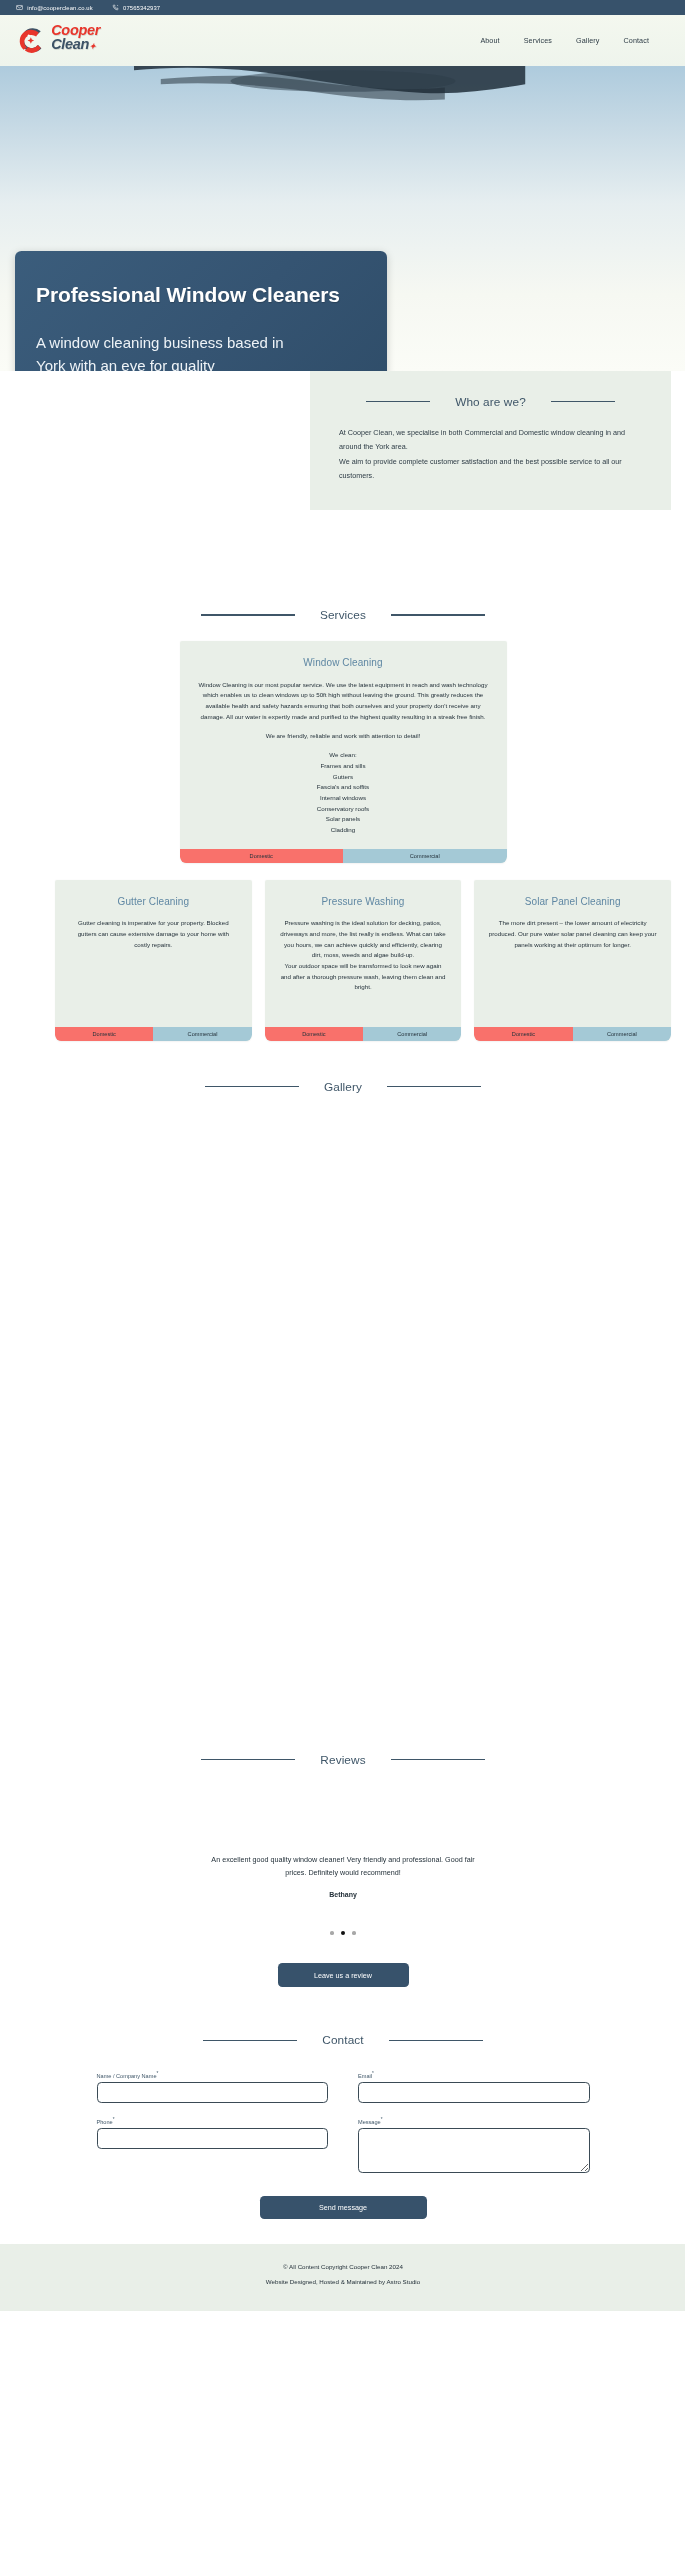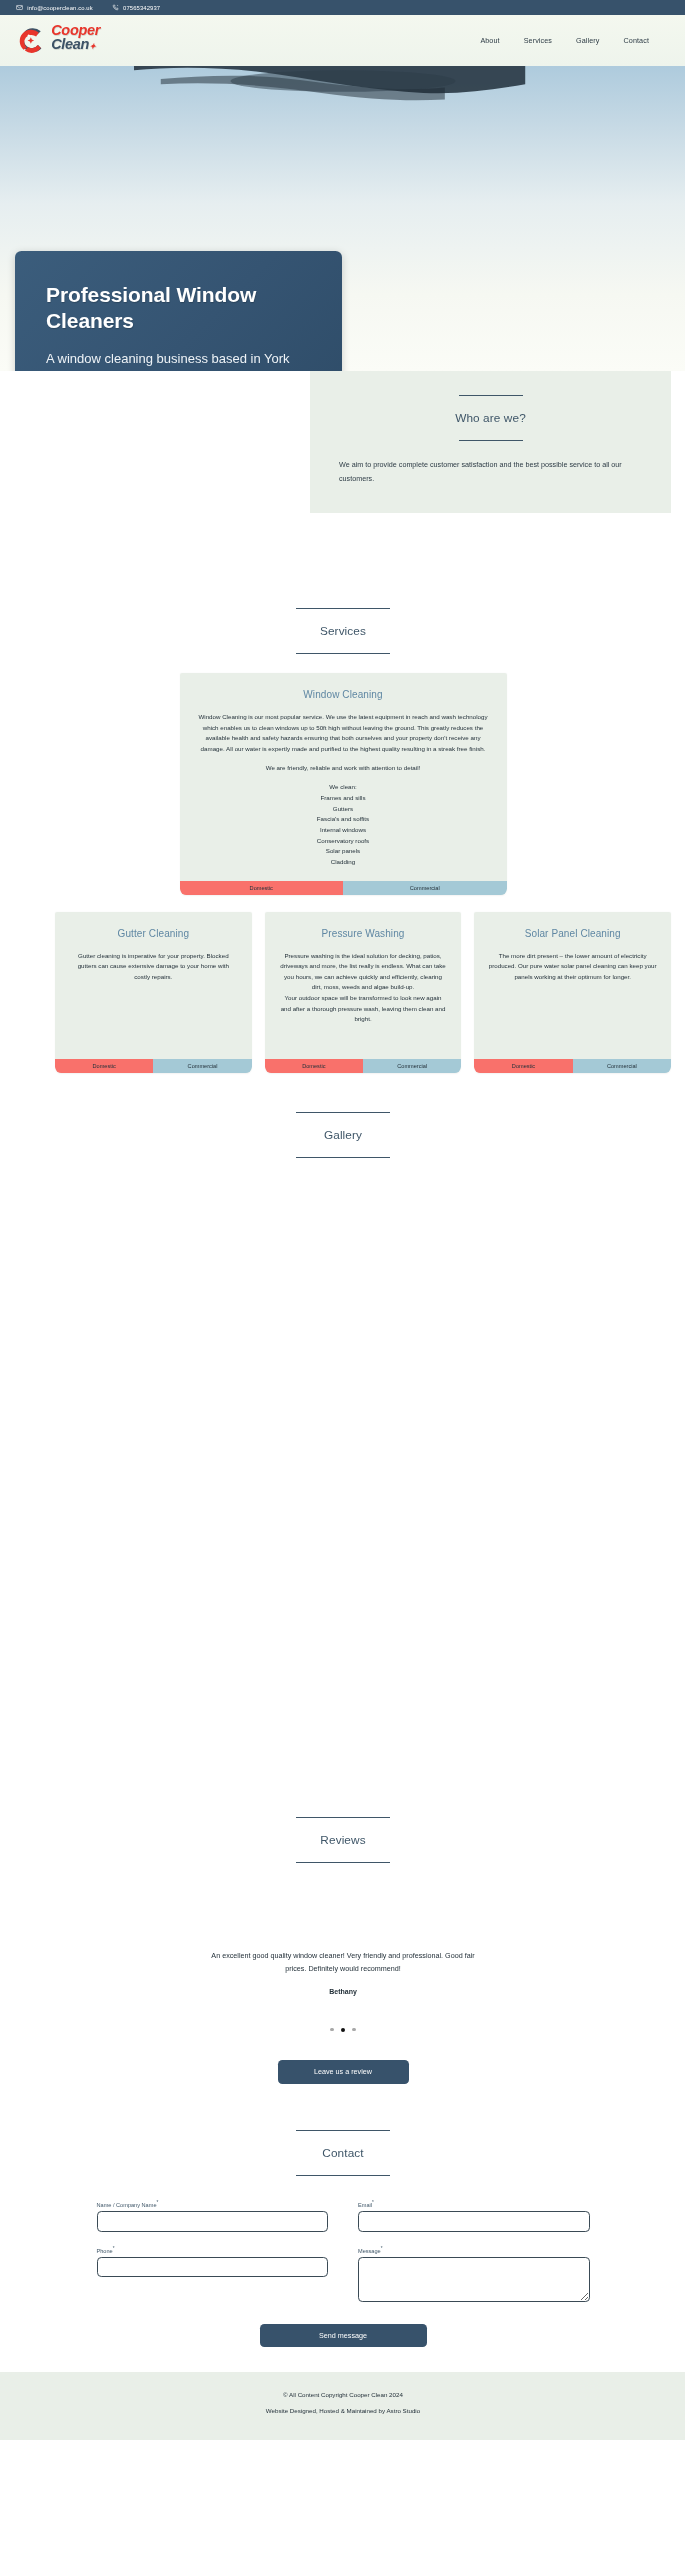--- a/index.html
+++ b/index.html
@@ -67,48 +67,47 @@
       linear-gradient(180deg, #aecbdd 0%, #c4d8e4 18%, #e6eef0 45%, #f6f8f2 75%, #fbfcf7 100%);
     overflow: hidden;
   }
   .hero-brush {
     position: absolute; top: 0; left: 0; width: 100%; height: 70px;
     overflow: hidden;
   }
   .hero-card {
     position: absolute;
     left: 15px; top: 185px;
-    width: 327px; height: 150px;
+    width: 372px; height: 150px;
     background: linear-gradient(135deg, #3b5d7c 0%, #355472 55%, #2f4d69 100%);
     border-radius: 6.4px;
-    padding: 31px 31px 0 31px;
+    padding: 31px 31px 0 21px;
     box-shadow: 0 2.1px 8.6px rgba(0,0,0,.18);
   }
   .hero-title {
     color: #ffffff;
     font-size: 21px;
     font-weight: bold;
     line-height: 1.22;
     letter-spacing: -0.1px;
     text-shadow: 0.5px 0.5px 1.1px rgba(0,0,0,.2);
   }
   .hero-sub {
-    margin-top: 16px;
+    margin-top: 23px;
     color: #eef3f7;
-    font-size: 13px;
+    font-size: 15px;
     line-height: 1.55;
     max-width: 257px;
   }
 
   
   .sec-head {
     display: flex; align-items: center; justify-content: center;
-    gap: 15px;
+    gap: 25px;
     margin: 0 auto;
-    flex-direction: column;
   }
   .sec-head .line { height: 1.1px; background: #3f5668; width: 94px; }
   .sec-head .title {
     font-size: 11.8px; color: #3f5668; font-weight: normal;
     letter-spacing: 0.1px; white-space: nowrap;
   }
 
   
   .about-wrap {
     position: relative;
@@ -300,20 +299,21 @@
   </div>
 </section>
 
 <section class="about-wrap" style="height:177px;">
   <div class="about-card">
     <div class="sec-head">
       <span class="line"></span>
       <span class="title">Who are we?</span>
       <span class="line"></span>
     </div>
+    <p class="about-p">At Cooper Clean, we specialise in both Commercial and Domestic window cleaning in and around the York area.</p>
     <p class="about-p">We aim to provide complete customer satisfaction and the best possible service to all our customers.</p>
   </div>
 </section>
 
 <section class="services" style="padding-top:60px;">
   <div class="sec-head">
     <span class="line"></span>
     <span class="title">Services</span>
     <span class="line"></span>
   </div>

